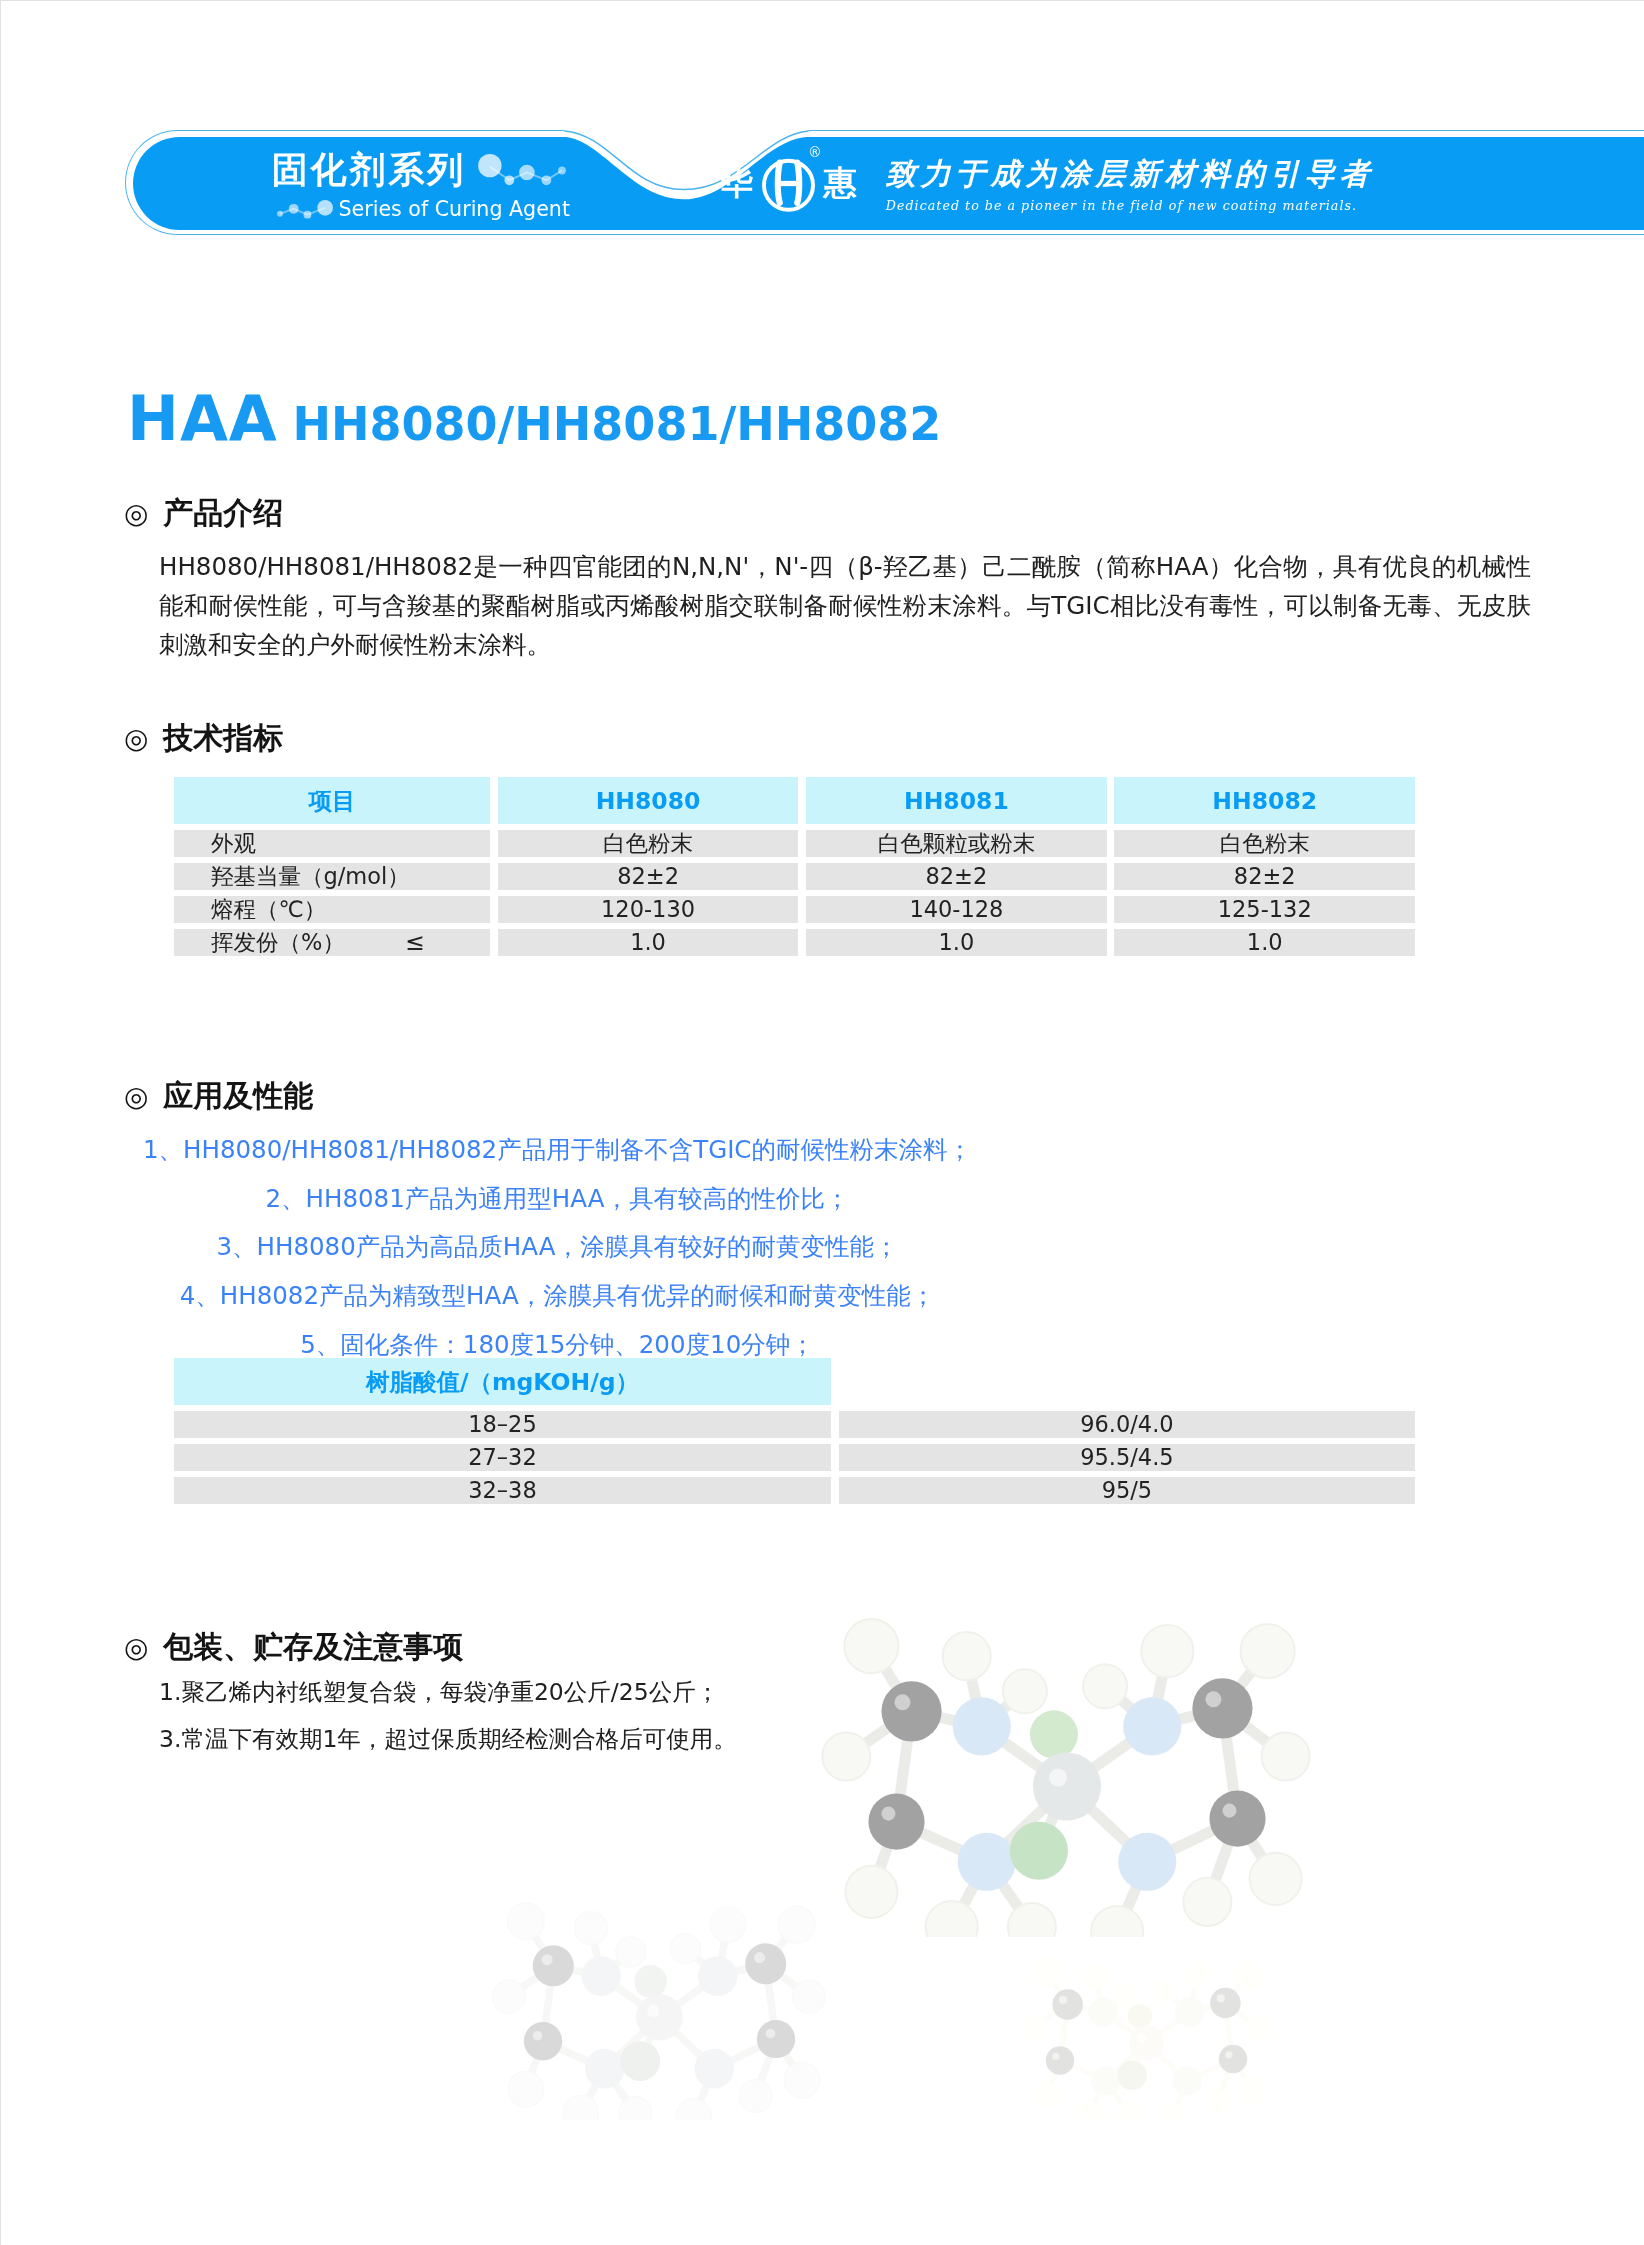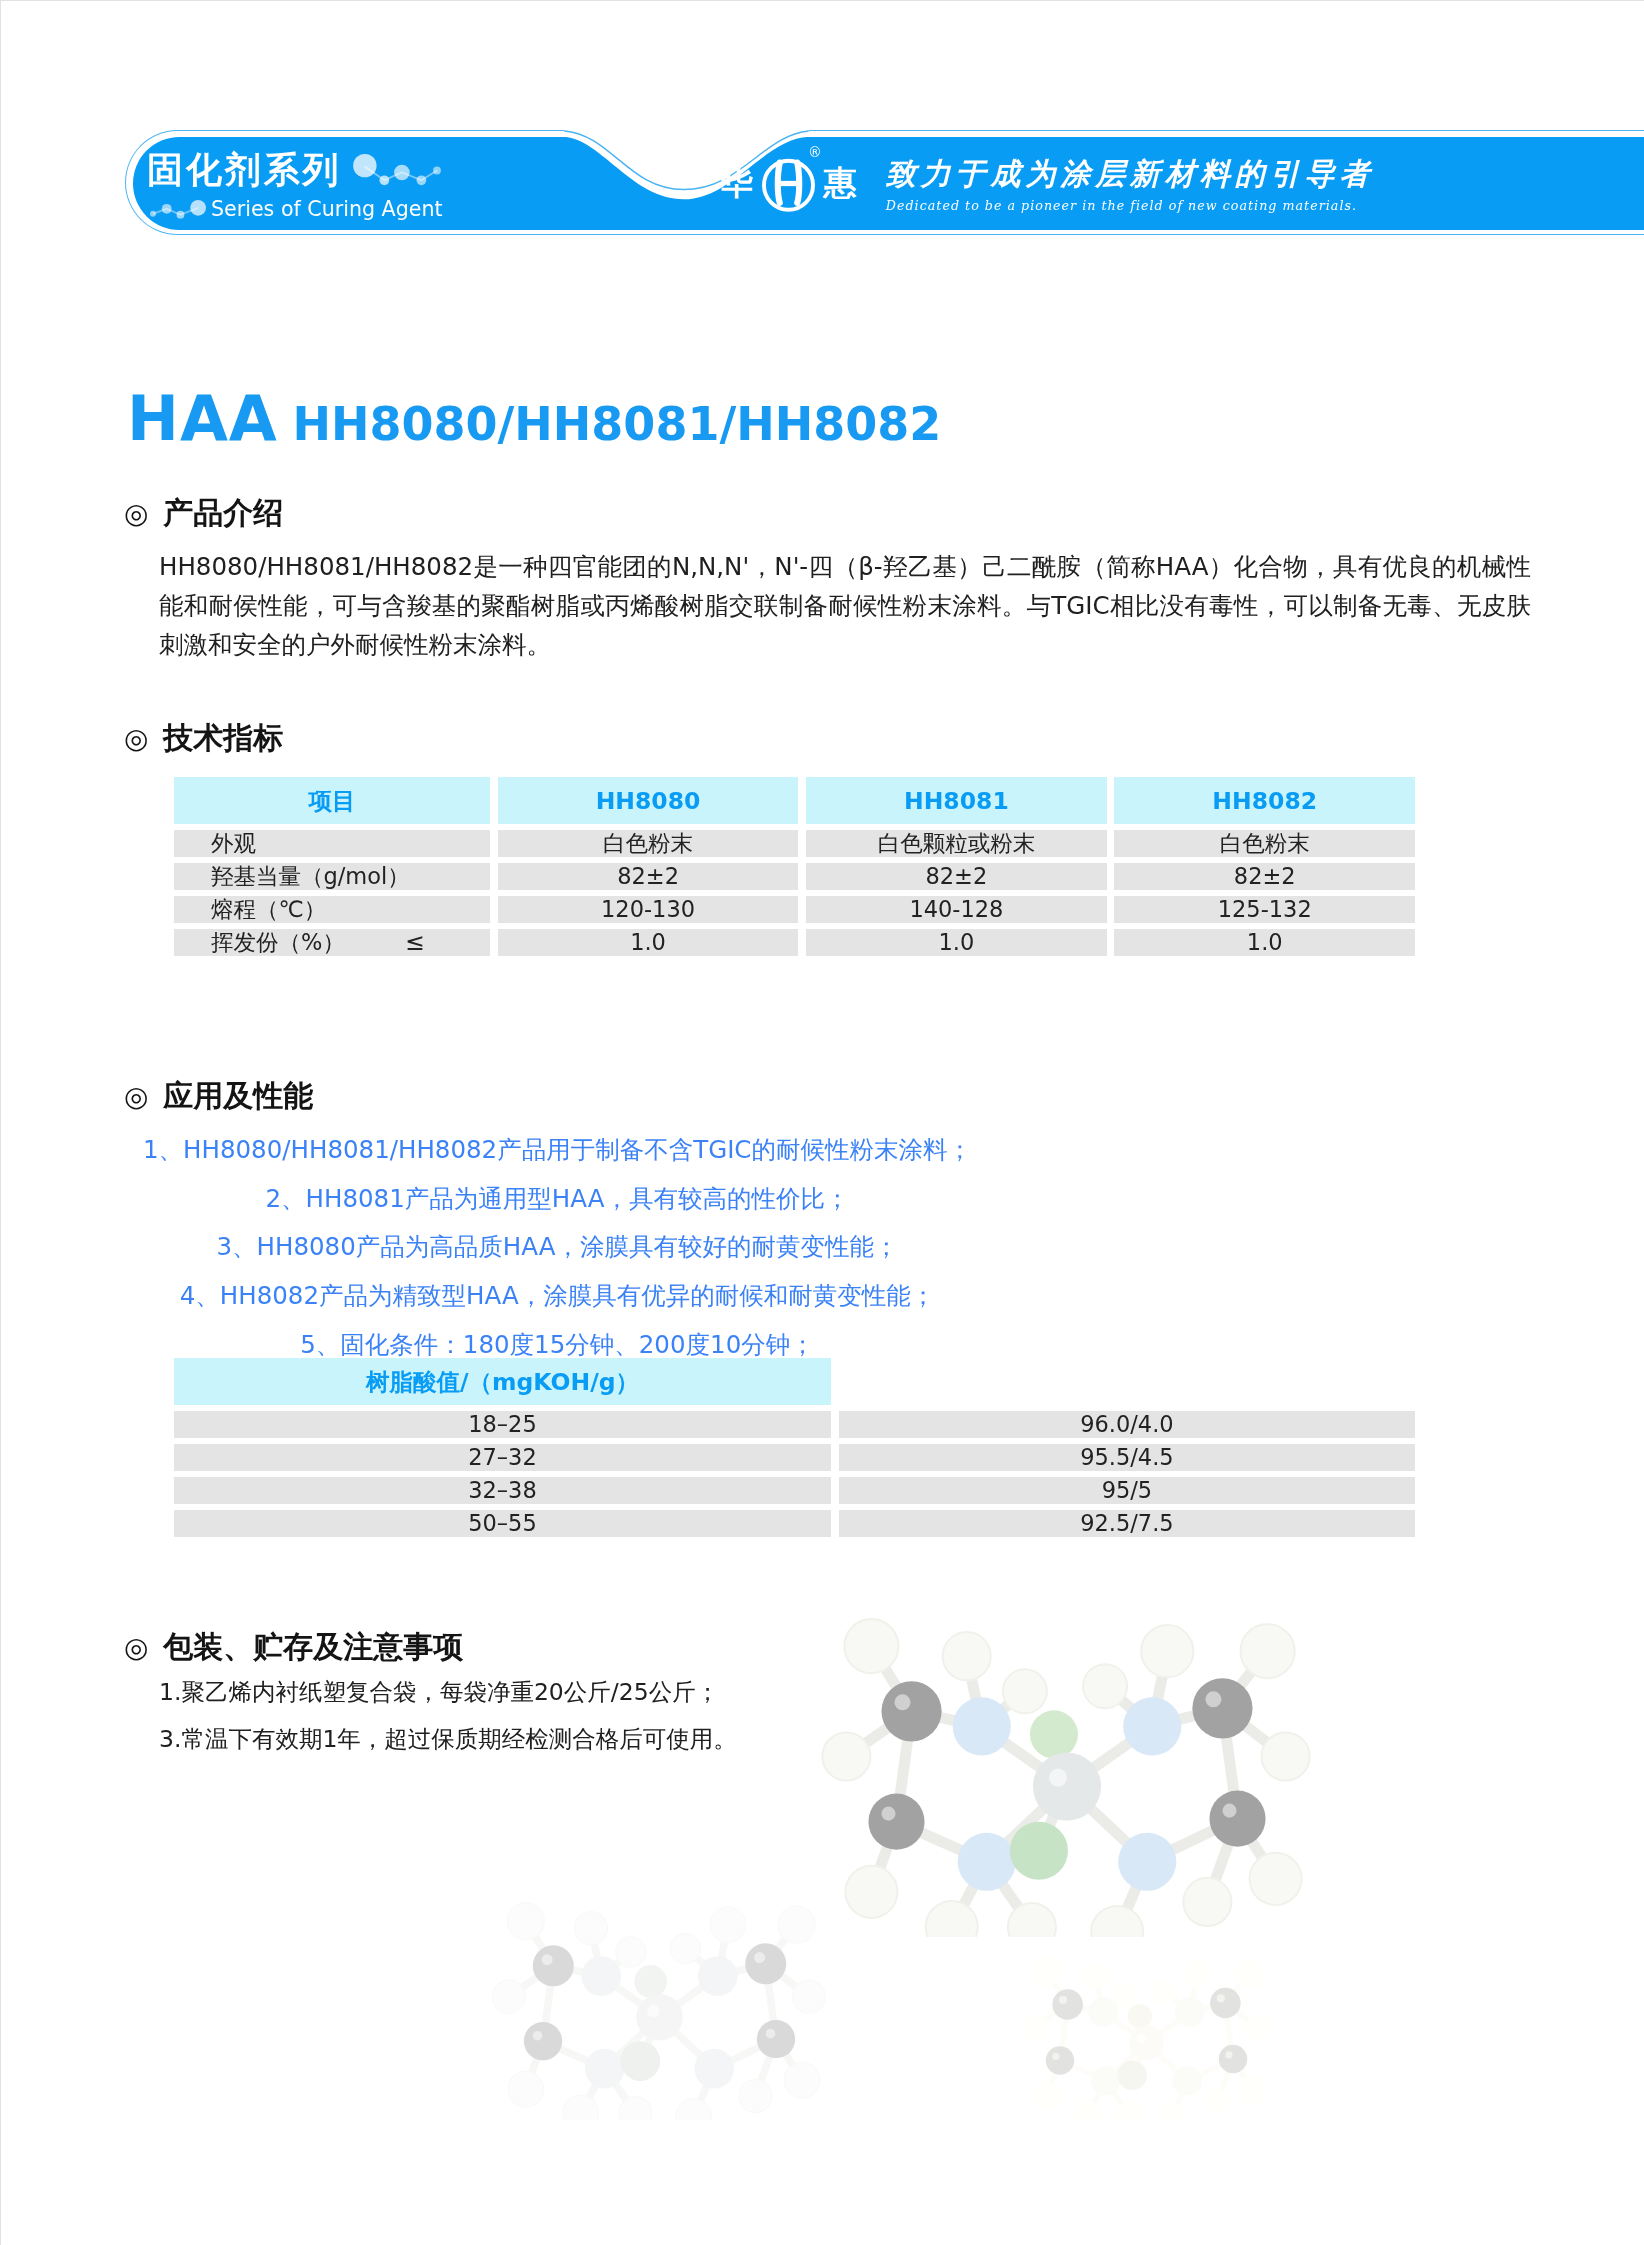--- a/index.html
+++ b/index.html
@@ -5,22 +5,22 @@
   html,body{margin:0;padding:0;background:#fff;}
   .page{position:relative;width:1645px;height:2246px;background:#ffffff;overflow:hidden;
         font-family:"DejaVu Sans","Liberation Sans",sans-serif;color:#1c1c1c;
         box-shadow:inset 0 0 0 1px #e2e2e2;}
   
   .banner-outline{position:absolute;left:125px;top:130px;width:1519px;height:105px;
         border:1.5px solid #4ab4f3;border-right:none;border-radius:53px 0 0 53px;box-sizing:border-box;}
   .banner-solid{position:absolute;left:133px;top:137px;width:1511px;height:93px;
         background:#089cf4;border-radius:47px 0 0 47px;}
   .banner-notch{position:absolute;left:564px;top:127px;}
-  .banner-left{position:absolute;left:147px;top:137px;width:441px;height:93px;
-        display:flex;flex-direction:column;align-items:flex-start;justify-content:center;color:#fff;}
+  .banner-left{position:absolute;left:129px;top:137px;width:441px;height:93px;
+        display:flex;flex-direction:column;align-items:flex-end;justify-content:center;color:#fff;}
   .banner-left .cn{font-size:36px;font-weight:bold;letter-spacing:2.9px;display:flex;align-items:center;gap:9.8px;}
   .banner-left .en{font-size:20.6px;margin-top:2px;display:flex;align-items:center;gap:1px;}
   .banner-right{position:absolute;left:720px;top:137px;height:93px;display:flex;align-items:center;gap:29px;color:#fff;}
   .logo{display:flex;align-items:center;gap:3.9px;position:relative;}
   .logo .han{font-size:33px;font-weight:bold;}
   .logo .reg{position:absolute;right:35px;top:-3.9px;font-size:13.7px;}
   .slogan{display:flex;flex-direction:column;}
   .slogan .cn{font-family:"DejaVu Serif","Liberation Serif",serif;font-style:italic;
         font-size:30px;letter-spacing:4.9px;font-weight:700;}
   .slogan .en{font-family:"DejaVu Serif","Liberation Serif",serif;font-style:italic;
@@ -194,24 +194,20 @@
       <div class="t-cell dos-c1">18–25</div>
       <div class="t-cell dos-c2">96.0/4.0</div>
     </div>
     <div class="t-row t-body">
       <div class="t-cell dos-c1">27–32</div>
       <div class="t-cell dos-c2">95.5/4.5</div>
     </div>
     <div class="t-row t-body">
       <div class="t-cell dos-c1">32–38</div>
       <div class="t-cell dos-c2">95/5</div>
-    </div>
-    <div class="t-row t-body">
-      <div class="t-cell dos-c1">50–55</div>
-      <div class="t-cell dos-c2">92.5/7.5</div>
     </div>
   </div>
 
   <div class="sec-h" style="left:124px;top:1627px;">
     <span class="mark">◎</span>
     <span>包装、贮存及注意事项</span>
   </div>
   <div class="pack-list">
     <div>1.聚乙烯内衬纸塑复合袋，每袋净重20公斤/25公斤；</div>
     <div>3.常温下有效期1年，超过保质期经检测合格后可使用。</div>

